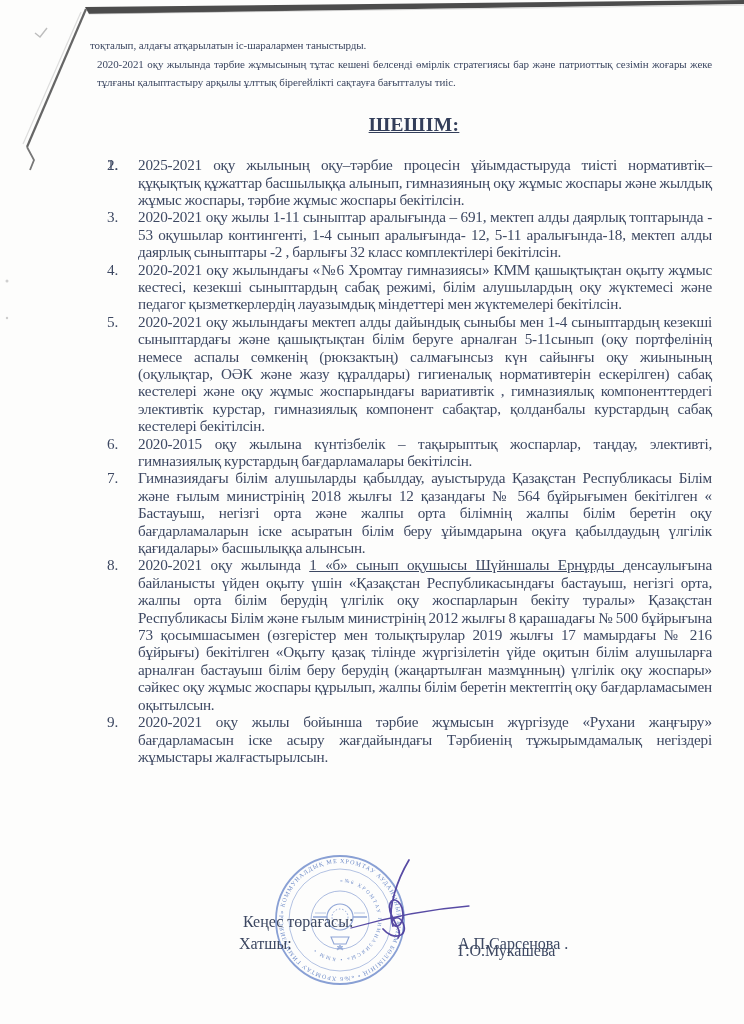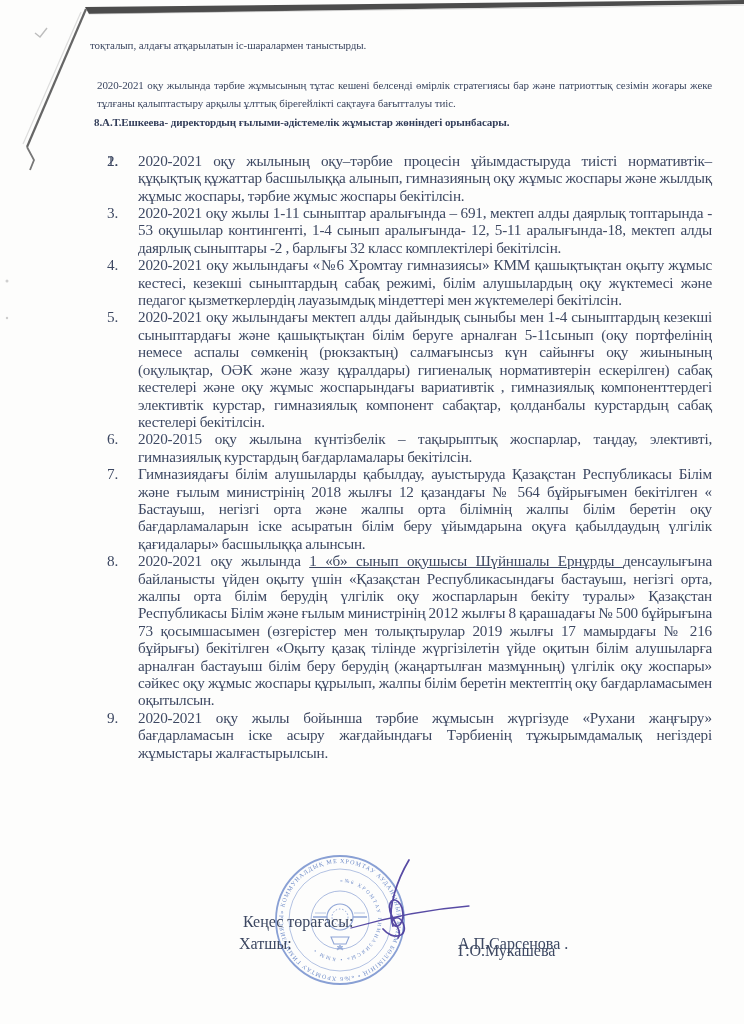--- a/index.html
+++ b/index.html
@@ -16,21 +16,21 @@
     position:absolute;left:90px;top:36px;width:622px;
     color:#3d4862;
   }
   .para{
     margin:0;
     font-size:11px;line-height:18.7px;
     text-align:justify;
     letter-spacing:-0.1px;
   }
   .para.b{font-weight:700;color:#333e5a;padding-left:4px;}
-  .para.sp{padding-left:7px;margin-top:21px;}
+  .para.sp{padding-left:7px;}
   .heading{
     margin:22px 0 0 26px;
     text-align:center;
     font-weight:700;
     font-size:19.5px;
     color:#333e5a;
     text-decoration:underline;
     letter-spacing:0.4px;
   }
   ol.res{
@@ -69,30 +69,30 @@
   .artifacts{position:absolute;inset:0;z-index:8;pointer-events:none;}
 </style>
 </head>
 <body>
 
 <div class="scan-page">
 
   <div class="content">
     <p class="para">тоқталып, алдағы атқарылатын іс-шаралармен таныстырды.</p>
     <p class="para sp">2020-2021 оқу жылында  тәрбие жұмысының тұтас кешені белсенді өмірлік стратегиясы бар және патриоттық сезімін жоғары жеке тұлғаны қалыптастыру арқылы ұлттық бірегейлікті сақтауға бағытталуы тиіс.</p>
-    <p class="para b">8.А.Т.Ешкеева- директордың  ғылыми-әдістемелік жұмыстар жөніндегі орынбасары.</p>
 
+    <h2 class="heading">ШЕШІМ:</h2>
 
     <ol class="res">
       <li>
         <span class="num">1.</span>
       </li>
       <li>
         <span class="num">2.</span>
-        <span>2020-2021 оқу жылының оқу–тәрбие процесін ұйымдастыруда тиісті  нормативтік–құқықтық құжаттар басшылыққа алынып, гимназияның оқу жұмыс жоспары және жылдық жұмыс жоспары,  тәрбие жұмыс жоспары бекітілсін.</span>
+        <span>2025-2021 оқу жылының оқу–тәрбие процесін ұйымдастыруда тиісті  нормативтік–құқықтық құжаттар басшылыққа алынып, гимназияның оқу жұмыс жоспары және жылдық жұмыс жоспары,  тәрбие жұмыс жоспары бекітілсін.</span>
       </li>
       <li>
         <span class="num">3.</span>
         <span>2020-2021 оқу жылы 1-11 сыныптар аралығында – 691, мектеп алды даярлық топтарында - 53 оқушылар контингенті, 1-4 сынып аралығында- 12, 5-11 аралығында-18, мектеп алды даярлық сыныптары -2 , барлығы 32 класс комплектілері  бекітілсін.</span>
       </li>
       <li>
         <span class="num">4.</span>
         <span>2020-2021 оқу жылындағы «№6 Хромтау гимназиясы» КММ  қашықтықтан оқыту жұмыс кестесі,  кезекші сыныптардың сабақ режимі, білім алушылардың оқу жүктемесі және педагог қызметкерлердің лауазымдық міндеттері мен  жүктемелері бекітілсін.</span>
       </li>
       <li>

